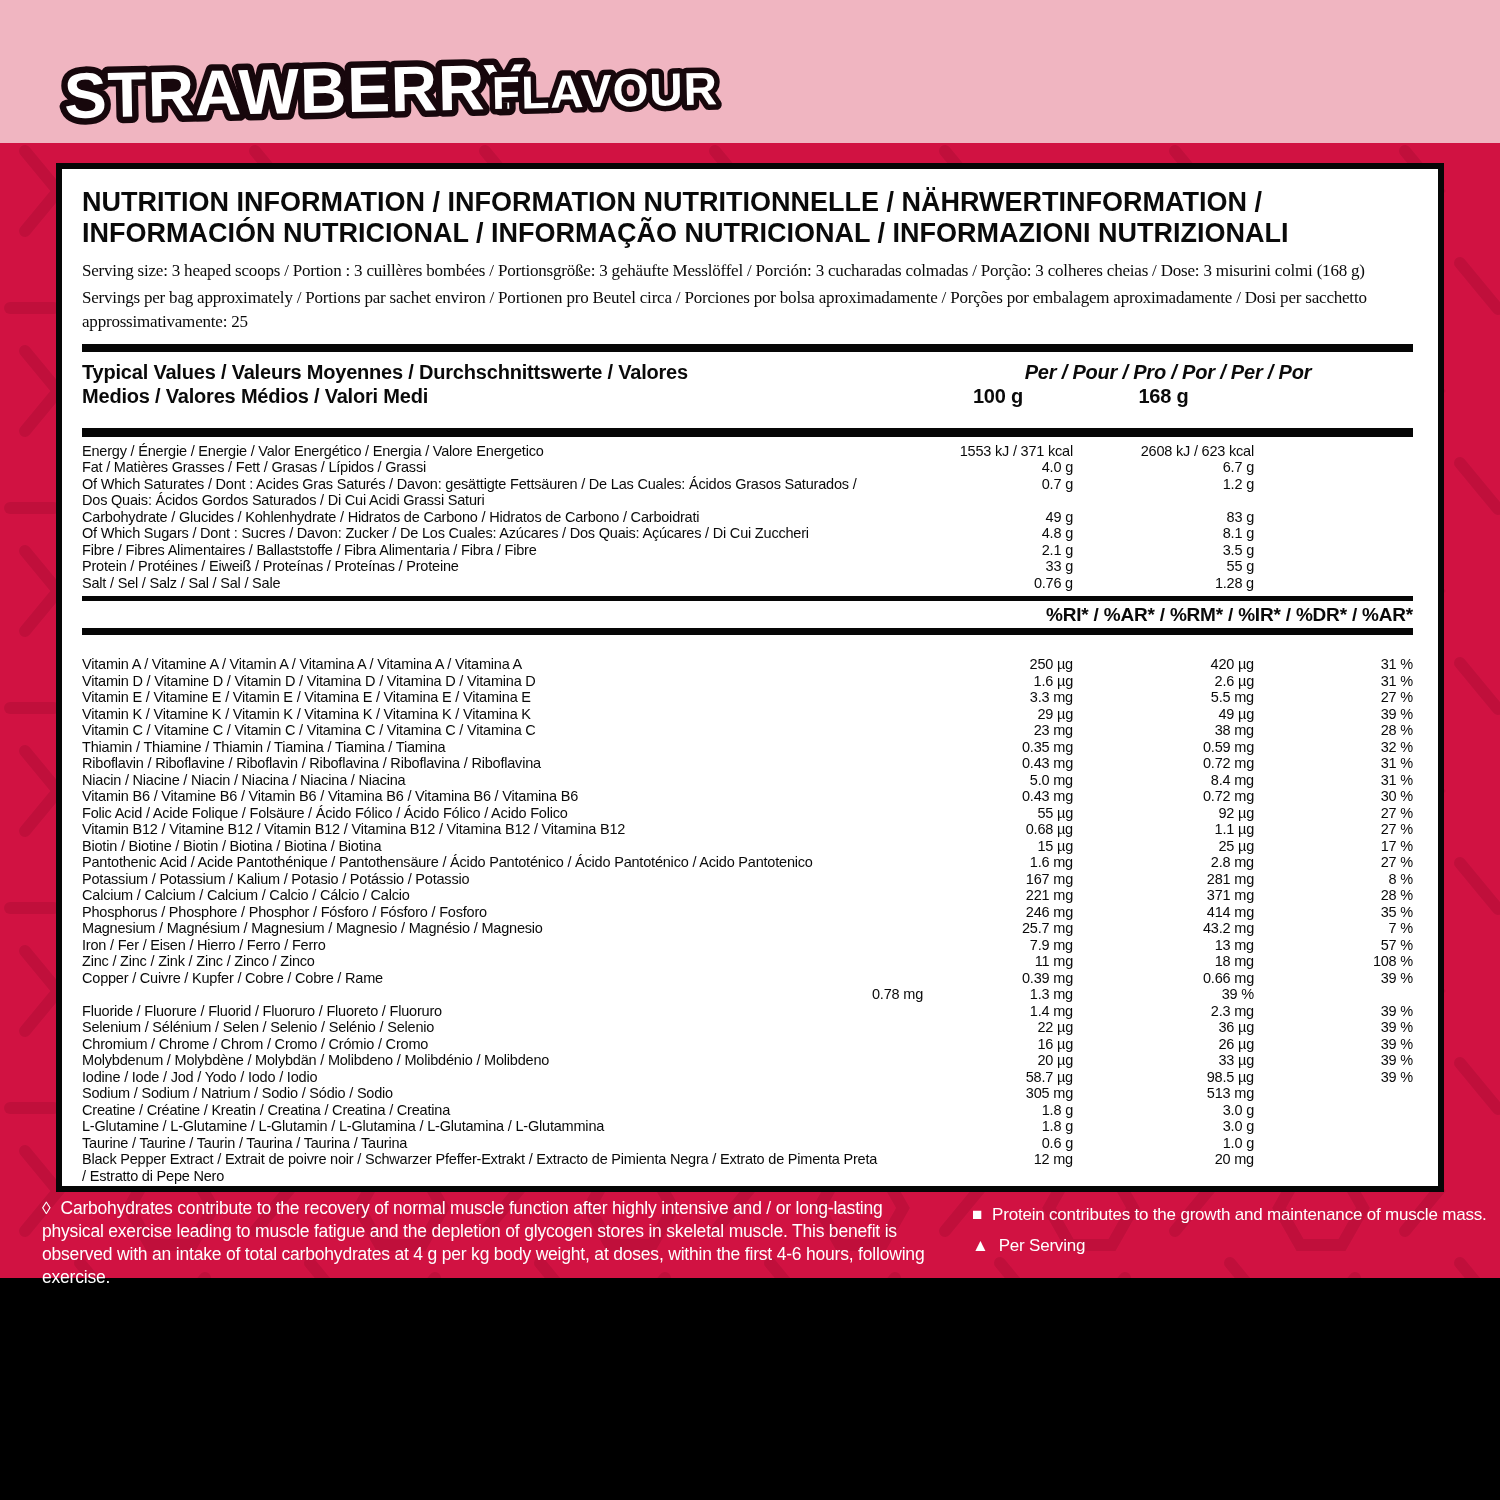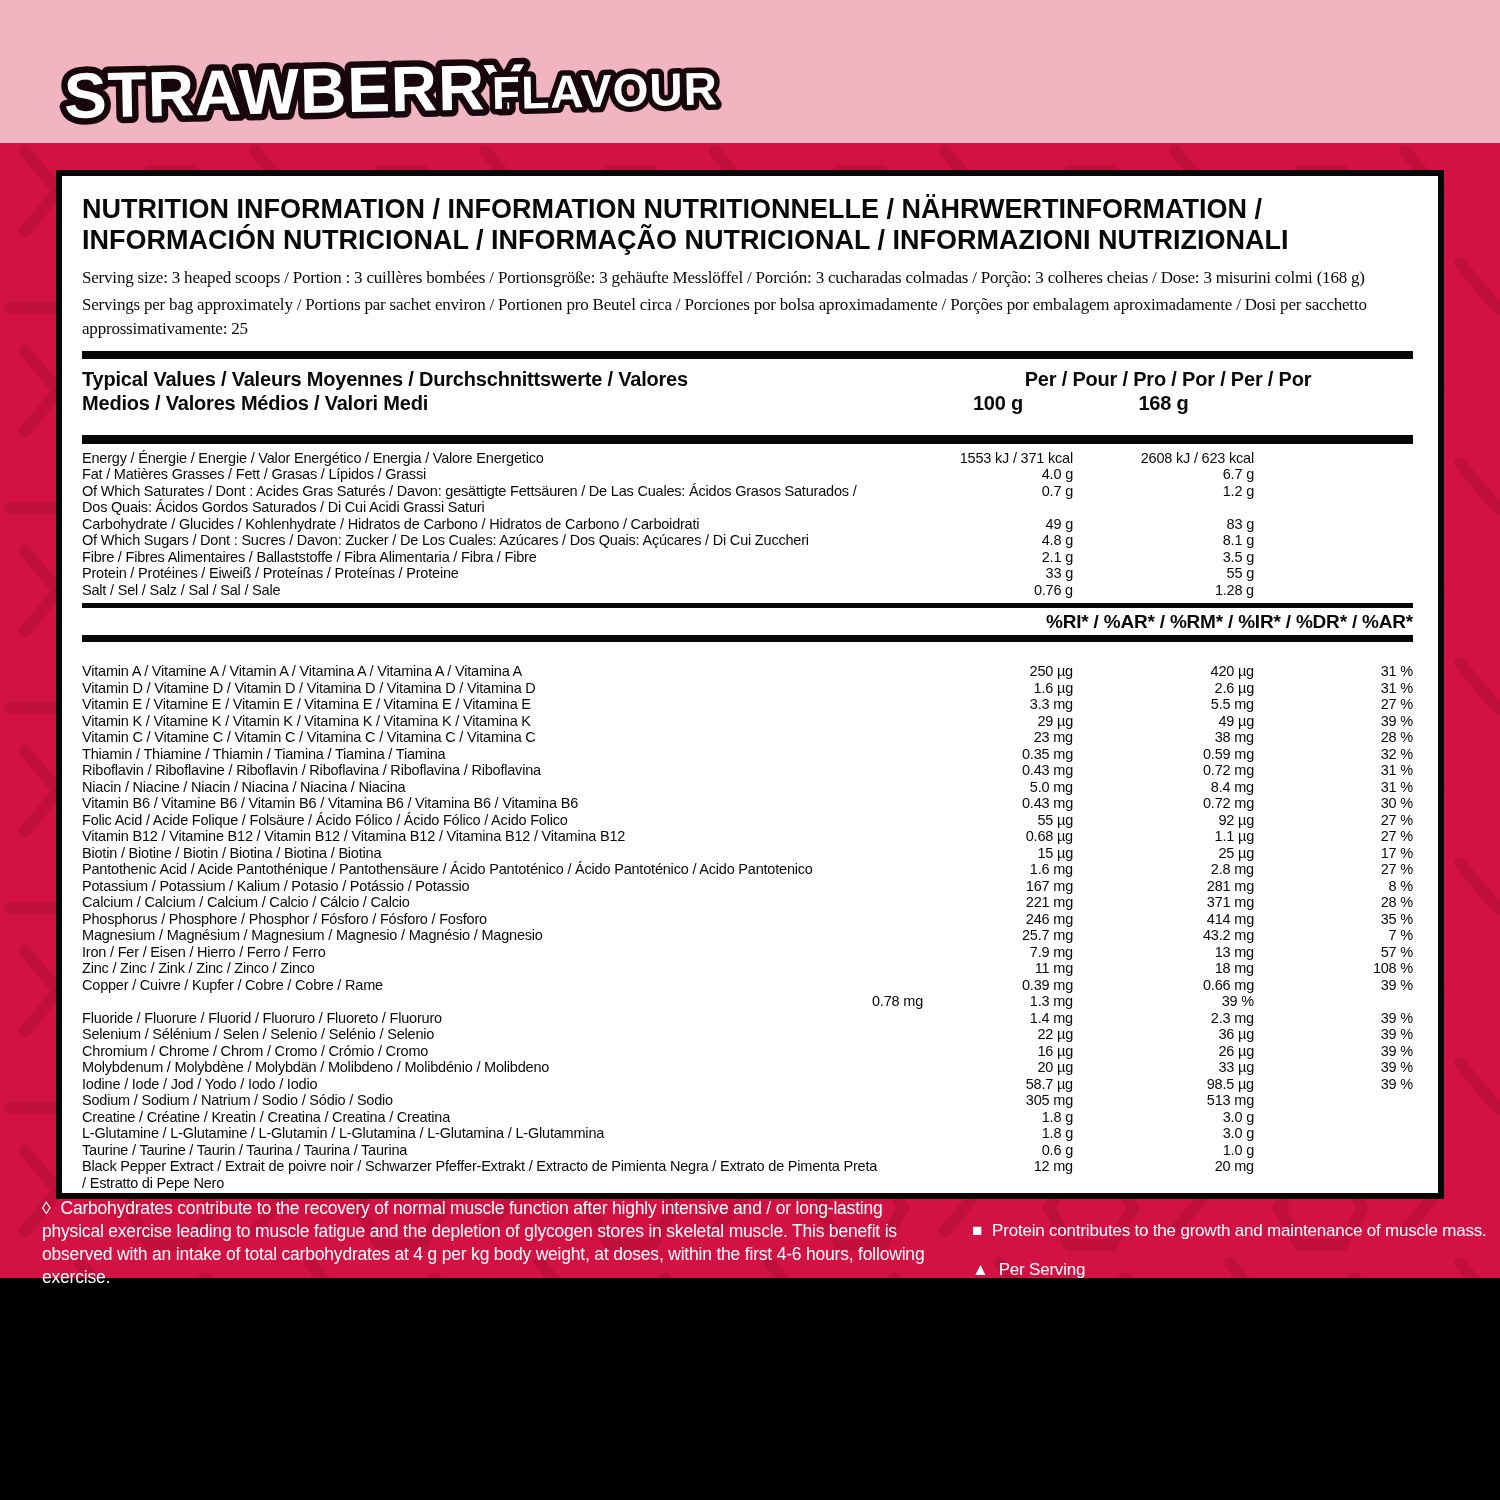--- a/index.html
+++ b/index.html
@@ -13,51 +13,51 @@
   .band.black{top:1278px;height:222px;background:#000;}
   .pattern-svg{position:absolute;top:0;left:0;}
   
   .title-svg{position:absolute;top:0;left:0;}
   .title-svg text{font-family:"Liberation Sans",sans-serif;font-weight:700;
                   fill:#fff;stroke:#17070c;paint-order:stroke;
                   stroke-linejoin:round;letter-spacing:1px;}
   
   .panel{position:absolute;left:56px;top:163px;width:1388px;height:1029px;
          box-sizing:border-box;background:#fff;border:6px solid #060606;
-         padding:10px 25px 0 20px;overflow:hidden;margin-top:7px;}
+         padding:10px 25px 0 20px;overflow:hidden;}
   .panel h1{margin:8px 0 10px 0;font-size:27px;line-height:31px;
             font-weight:700;letter-spacing:0;}
   .serv{margin:2px 0;font-size:17px;line-height:24.5px;font-family:Liberation Serif, serif;}
   .rule{background:#060606;width:100%;}
   .rule.r8{height:8px;margin-top:9px;}
   .rule.r9{height:9px;}
   .rule.r5{height:5px;margin-top:4px;}
   
   .thead{display:grid;grid-template-columns:1fr 150px 181px 159px;
          padding:8px 0 20px 0;align-items:start;}
   .th-label{grid-column:1;max-width:660px;font-weight:700;font-size:20px;line-height:24px;}
   .per-wrap{grid-column:2 / span 3;display:grid;
             grid-template-columns:150px 181px 159px;}
-  .per{grid-column:1 / span 3;text-align:center;font-weight:700;font-size:20px;line-height:24px;}
+  .per{grid-column:1 / span 3;text-align:center;font-weight:700;font-size:20px;line-height:24px;font-style:italic;}
   .colh{font-weight:700;font-size:20px;line-height:24px;text-align:center;}
   
   .trow{display:grid;grid-template-columns:1fr 150px 181px 159px;align-items:start;}
   .trow .lbl{max-width:800px;font-size:14.5px;line-height:16.5px;}
   .trow .v{font-size:14.5px;line-height:16.5px;text-align:right;white-space:nowrap;}
   #macro-rows{padding:6px 0 5px 0;}
   #micro-rows{padding:21px 0 4px 0;}
   .ri-bar{border-top:5px solid #060606;border-bottom:7px solid #060606;
           text-align:right;font-weight:700;font-size:19px;line-height:25px;
           padding:1px 0;}
   
   .footer-left{position:absolute;left:42px;top:1197px;width:900px;
                color:#fff;font-size:17.5px;line-height:23px;}
   .footer-right{position:absolute;left:972px;top:1203px;width:520px;
                 color:#fff;font-size:17px;line-height:23px;}
-  .fr-line{margin-bottom:8px;margin-top:16px;}
+  .fr-line{margin-bottom:8px;}
   .sym{display:inline-block;margin-right:10px;}
 </style>
 </head>
 <body>
 
 <div class="page">
 
   <div class="band pink"></div>
   <div class="band red">
     <svg class="pattern-svg" width="1500" height="1135" viewBox="0 0 1500 1135">

